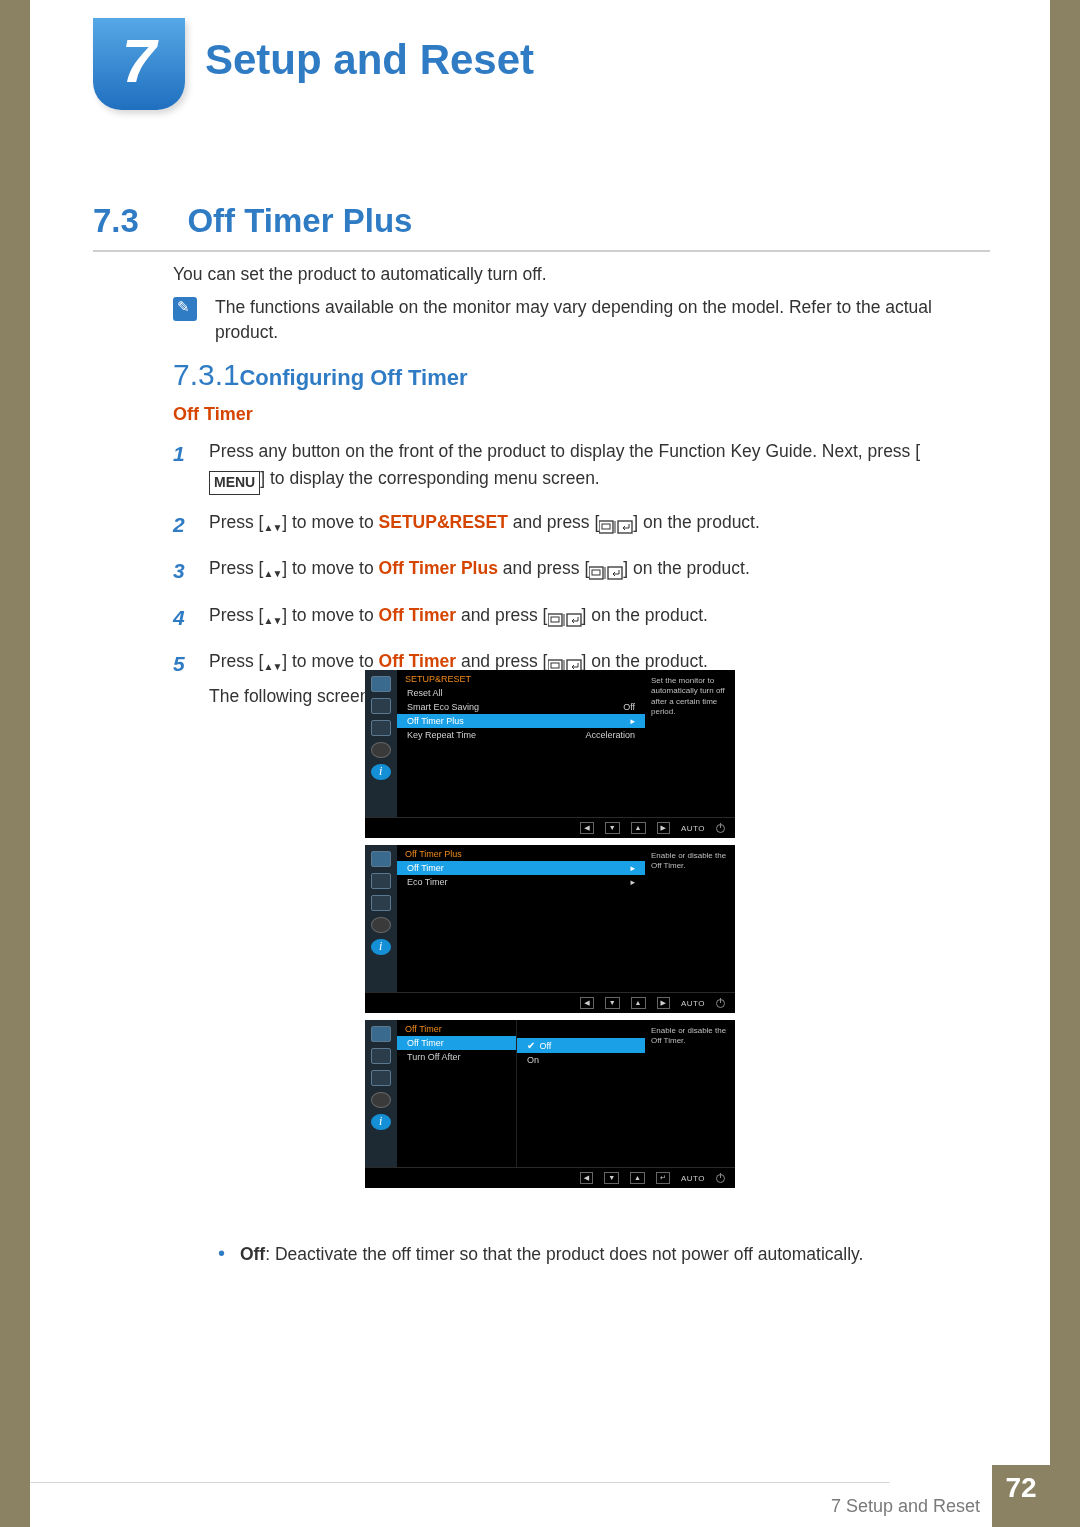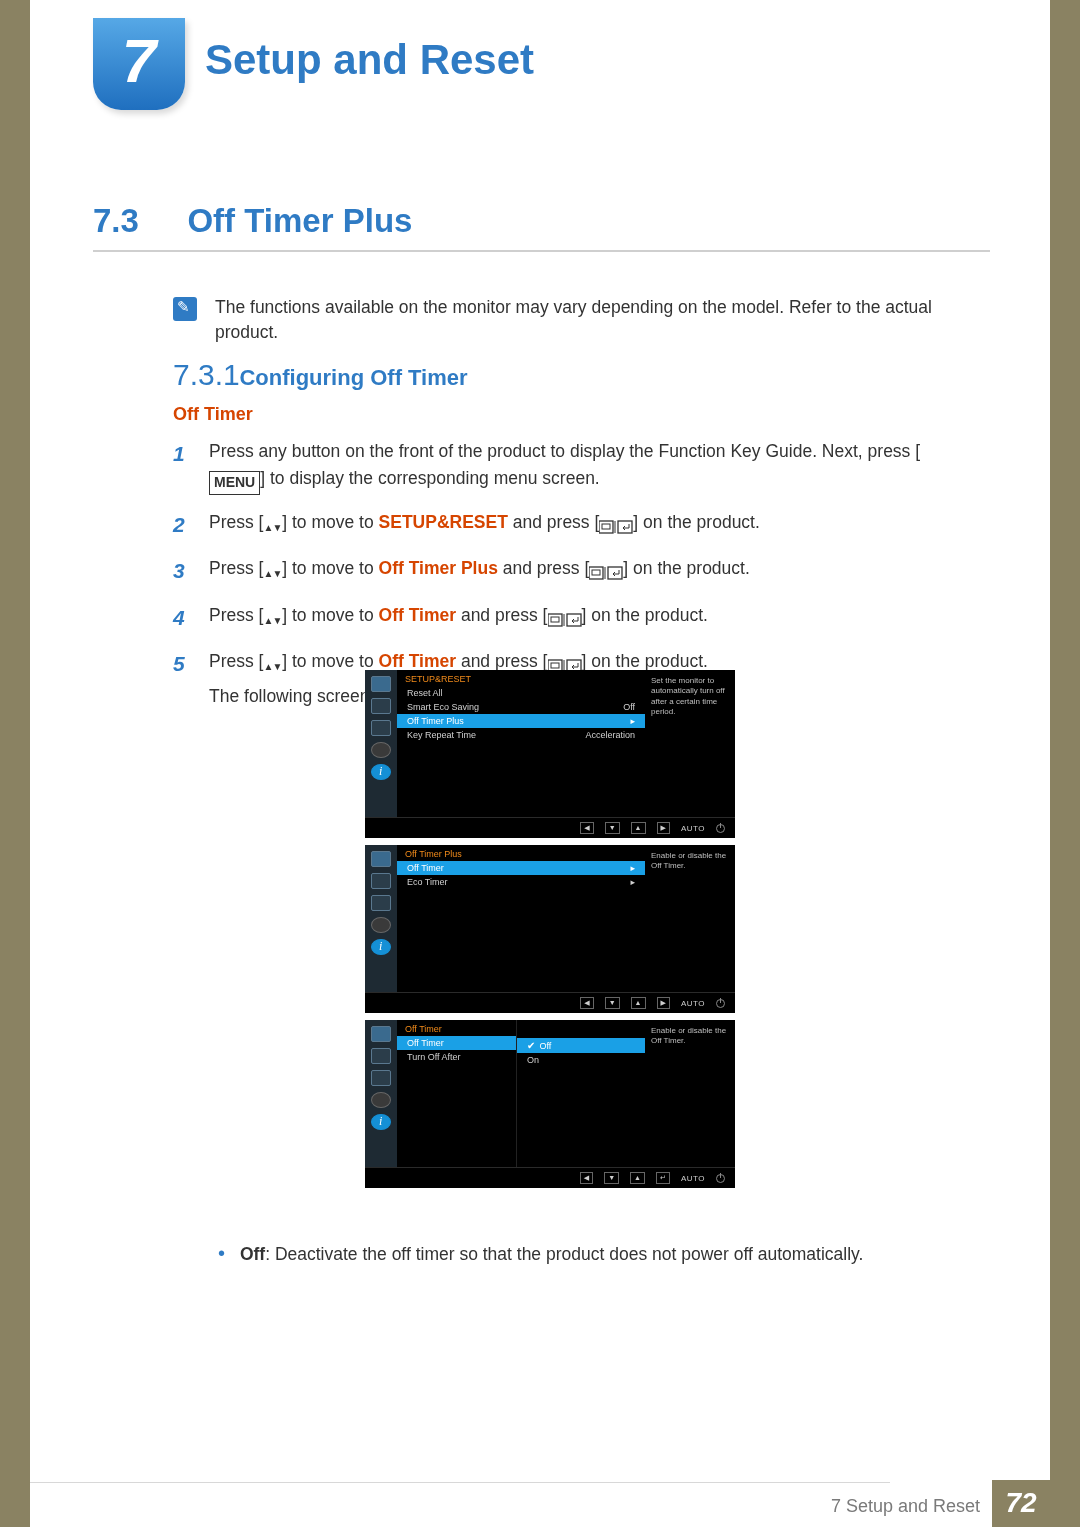--- a/index.html
+++ b/index.html
@@ -87,38 +87,39 @@
   .osd .split-left{ width:48%;}
   .osd .split-right{ width:52%; border-left:1px solid #222;}
   .osd .opt{ padding:2px 10px; font-size:9px; color:#cfcfcf; display:flex; gap:4px; align-items:center;}
   .osd .opt.sel{ background:#1aa0e6; color:#fff;}
   .osd .opt .chk{ font-size:10px;}
   .bullet-row{ position:absolute; left:188px; top:1198px; right:80px; font-size:17.5px;margin-top:44px;}
   .bullet-row .dot{ color:#2f7bc4; font-size:20px; margin-right:10px;}
   .bullet-row b{ font-weight:bold;}
   
   .footer{ position:absolute; left:0; right:0; bottom:0; height:46px;}
-  .footer-num{ position:absolute; right:0; bottom:0; width:58px; height:47px; background:#8a8262; color:#fff; font-size:28px; font-weight:bold; text-align:center; line-height:46px;font-style:italic;}
+  .footer-num{ position:absolute; right:0; bottom:0; width:58px; height:62px; background:#8a8262; color:#fff; font-size:28px; font-weight:bold; text-align:center; line-height:46px;}
   .footer-txt{ position:absolute; right:70px; bottom:10px; color:#7a7a7a; font-size:18px;}
   .footer-line{ position:absolute; left:0; right:160px; bottom:44px; border-top:1px solid #d8d8d8;}
 </style>
 </head>
 <body>
 
 <div class="page">
 
   <div class="chapter-badge">7</div>
   <div class="chapter-title">Setup and Reset</div>
 
   <div class="sec-head">
     <span class="sec-num">7.3</span>
     <span class="sec-title">Off Timer Plus</span>
     <div class="rule"></div>
   </div>
 
+  <div class="body-text">You can set the product to automatically turn off.</div>
 
   <div class="note-row">
     <div class="note-icon"></div>
     <div class="note-text">The functions available on the monitor may vary depending on the model. Refer to the actual product.</div>
   </div>
 
   <div class="subsec">
     <span class="subsec-num">7.3.1</span>
     <span class="subsec-title">Configuring Off Timer</span>
   </div>

